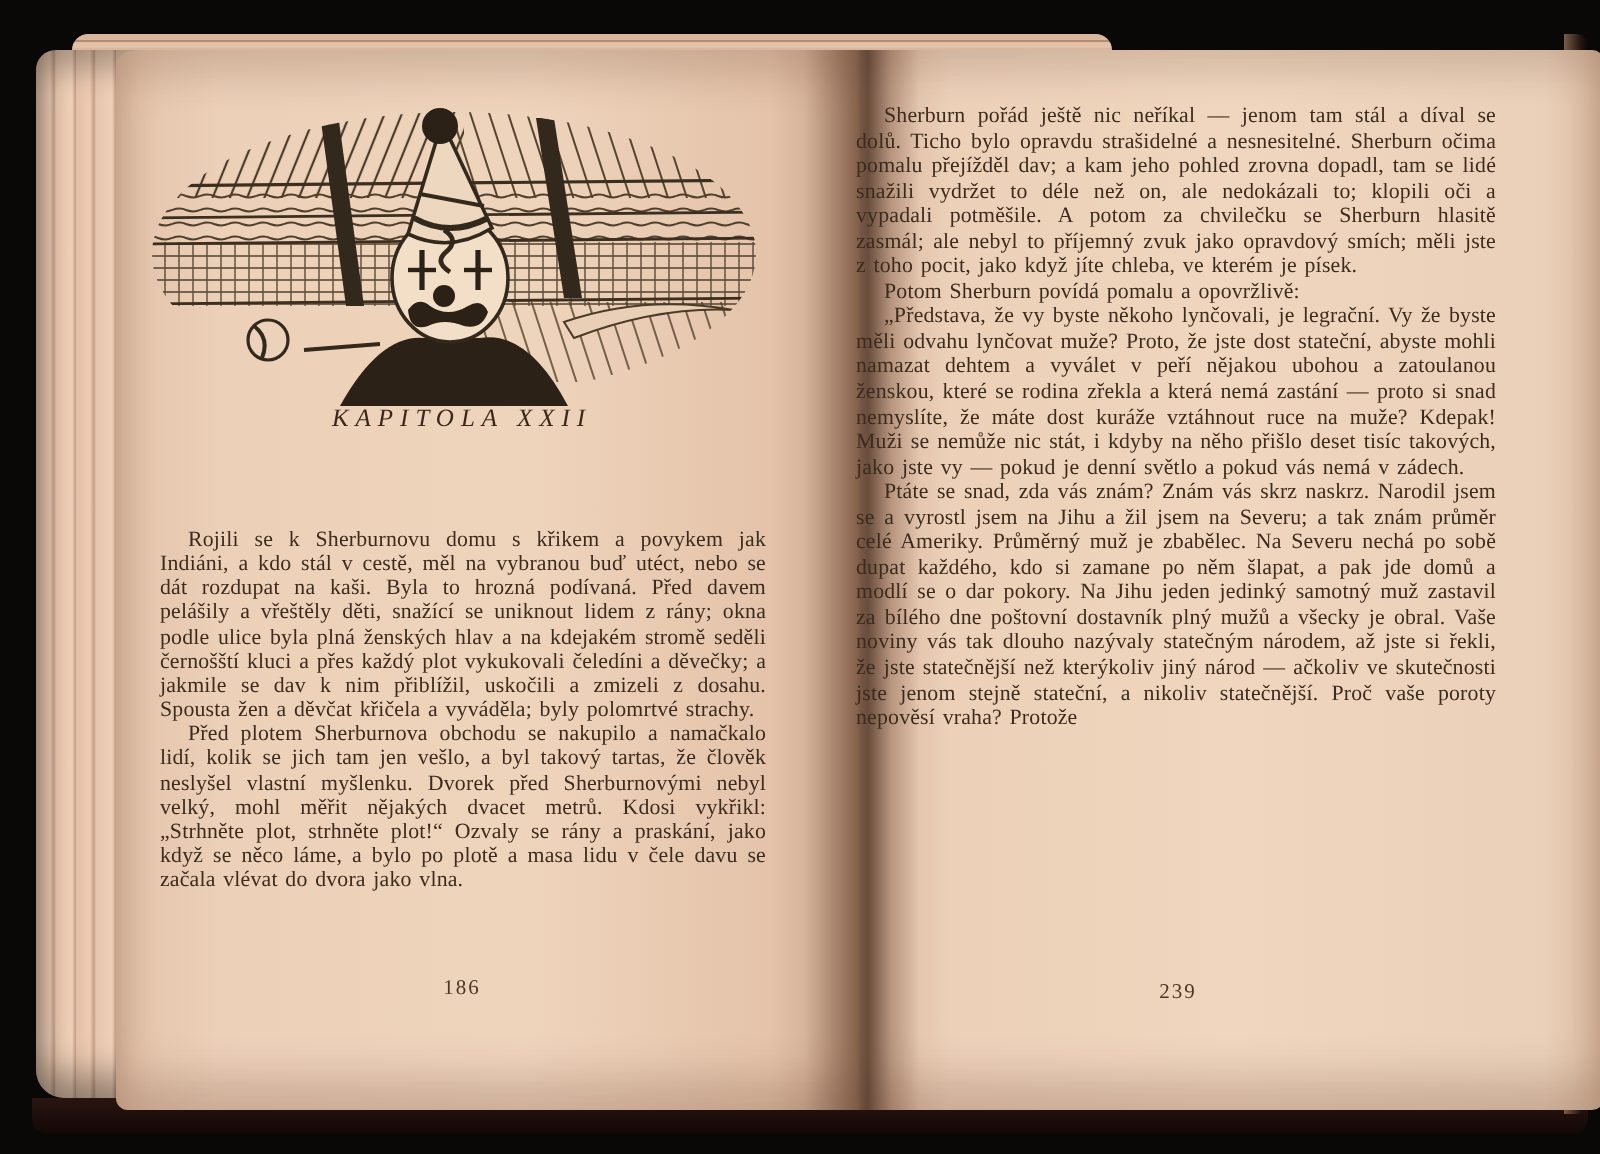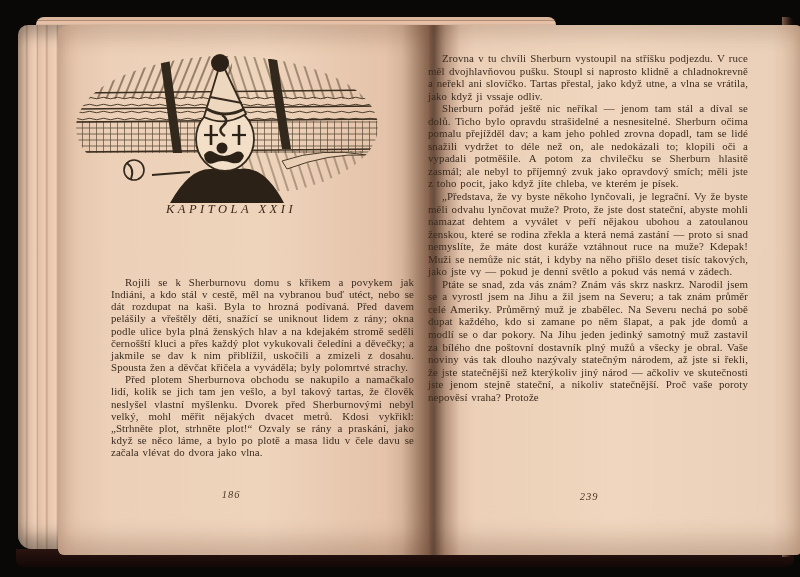--- a/index.html
+++ b/index.html
@@ -49,31 +49,31 @@
     background:linear-gradient(90deg,rgba(60,25,10,0) 0,rgba(70,35,18,.38) 45%,rgba(40,18,8,.55) 55%,rgba(70,35,18,.25) 75%,rgba(60,25,10,0) 100%);
     pointer-events:none;
   }
   .illustration{position:absolute;left:72px;top:52px;width:310px;height:152px;}
   .chapter-title{
     position:absolute;left:80px;top:202px;width:302px;
     text-align:center;font-style:italic;font-size:12.5px;letter-spacing:3.5px;
     color:var(--ink,#39291c);
   }
   .text-block{position:absolute;color:var(--ink,#39291c);}
-  .text-block.left{left:80px;top:276px;width:303px;margin-left:31px;}
+  .text-block.left{left:80px;top:264px;width:303px;}
   .text-block.right{left:428px;top:52px;width:320px;}
   .text-block p{
     margin:0;text-align:justify;text-indent:14px;
     font-size:10.9px;line-height:12.15px;letter-spacing:.1px;
     word-spacing:1px;color:#3b2c1f;
   }
   .text-block.right p{line-height:12.55px;}
   .page-number{
     position:absolute;width:302px;text-align:center;
-    font-style:italic;font-size:10.5px;color:#4c3826;letter-spacing:1px;
+    font-size:10.5px;color:#4c3826;letter-spacing:1px;
   }
   .page-number.left{left:80px;top:489px;}
   .page-number.right{left:438px;top:491px;}
 </style>
 </head>
 <body>
 
 <div class="book">
   <div class="cover-bottom"></div>
   <div class="cover-right"></div>
@@ -147,19 +147,19 @@
 <div class="chapter-title">KAPITOLA XXII</div>
 
 <div class="text-block left">
   <p>Rojili se k Sherburnovu domu s křikem a povykem jak Indiáni, a kdo stál v cestě, měl na vybranou buď utéct, nebo se dát rozdupat na kaši. Byla to hrozná podívaná. Před davem pelášily a vřeštěly děti, snažící se uniknout lidem z rány; okna podle ulice byla plná ženských hlav a na kdejakém stromě seděli černošští kluci a přes každý plot vykukovali čeledíni a děvečky; a jakmile se dav k nim přiblížil, uskočili a zmizeli z dosahu. Spousta žen a děvčat křičela a vyváděla; byly polomrtvé strachy.</p>
   <p>Před plotem Sherburnova obchodu se nakupilo a namačkalo lidí, kolik se jich tam jen vešlo, a byl takový tartas, že člověk neslyšel vlastní myšlenku. Dvorek před Sherburnovými nebyl velký, mohl měřit nějakých dvacet metrů. Kdosi vykřikl: „Strhněte plot, strhněte plot!“ Ozvaly se rány a praskání, jako když se něco láme, a bylo po plotě a masa lidu v čele davu se začala vlévat do dvora jako vlna.</p>
 </div>
 
 <div class="page-number left">186</div>
 
 <div class="text-block right">
-  <p>Zrovna v tu chvíli Sherburn vystoupil na stříšku podjezdu. V ruce měl dvojhlavňovou pušku. Stoupl si naprosto klidně a chladnokrevně a neřekl ani slovíčko. Tartas přestal, jako když utne, a vlna se vrátila, jako když ji vssaje odliv.</p>
   <p>Sherburn pořád ještě nic neříkal — jenom tam stál a díval se dolů. Ticho bylo opravdu strašidelné a nesnesitelné. Sherburn očima pomalu přejížděl dav; a kam jeho pohled zrovna dopadl, tam se lidé snažili vydržet to déle než on, ale nedokázali to; klopili oči a vypadali potměšile. A potom za chvilečku se Sherburn hlasitě zasmál; ale nebyl to příjemný zvuk jako opravdový smích; měli jste z toho pocit, jako když jíte chleba, ve kterém je písek.</p>
+  <p>Potom Sherburn povídá pomalu a opovržlivě:</p>
   <p>„Představa, že vy byste někoho lynčovali, je legrační. Vy že byste měli odvahu lynčovat muže? Proto, že jste dost stateční, abyste mohli namazat dehtem a vyválet v peří nějakou ubohou a zatoulanou ženskou, které se rodina zřekla a která nemá zastání — proto si snad nemyslíte, že máte dost kuráže vztáhnout ruce na muže? Kdepak! Muži se nemůže nic stát, i kdyby na něho přišlo deset tisíc takových, jako jste vy — pokud je denní světlo a pokud vás nemá v zádech.</p>
   <p>Ptáte se snad, zda vás znám? Znám vás skrz naskrz. Narodil jsem se a vyrostl jsem na Jihu a žil jsem na Severu; a tak znám průměr celé Ameriky. Průměrný muž je zbabělec. Na Severu nechá po sobě dupat každého, kdo si zamane po něm šlapat, a pak jde domů a modlí se o dar pokory. Na Jihu jeden jedinký samotný muž zastavil za bílého dne poštovní dostavník plný mužů a všecky je obral. Vaše noviny vás tak dlouho nazývaly statečným národem, až jste si řekli, že jste statečnější než kterýkoliv jiný národ — ačkoliv ve skutečnosti jste jenom stejně stateční, a nikoliv statečnější. Proč vaše poroty nepověsí vraha? Protože</p>
 </div>
 
 <div class="page-number right">239</div>
 
 </body></html>

